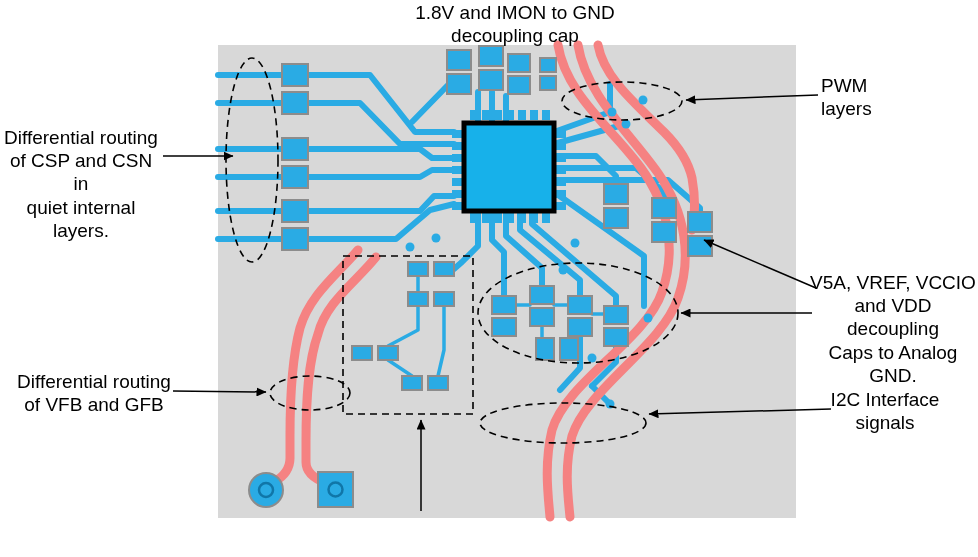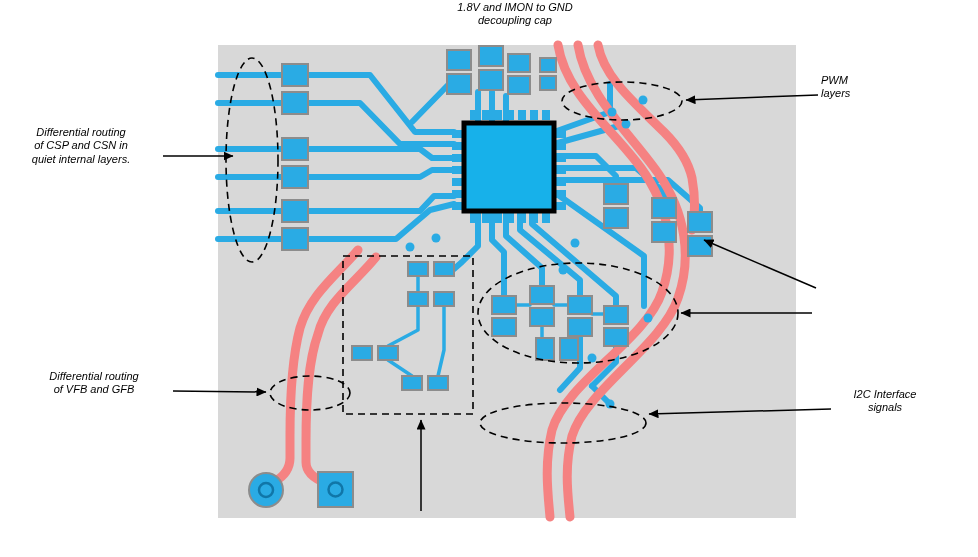--- a/index.html
+++ b/index.html
@@ -15,21 +15,21 @@
   .tr      { stroke: var(--trace-red, #f58282); stroke-width: 9; fill: none;
              stroke-linecap: round; stroke-linejoin: round; }
   .pad     { fill: var(--copper-blue, #2aabe4); stroke: var(--pad-outline, #8c8c8c); stroke-width: 2; }
   .via     { fill: var(--copper-blue, #2aabe4); }
   .pin     { fill: var(--copper-blue, #2aabe4); }
   .ic      { fill: var(--ic-fill, #17b1ea); stroke: #000; stroke-width: 5; }
   .ring    { fill: none; stroke: #1076a8; stroke-width: 2.5; }
   .dash    { fill: none; stroke: var(--annotation, #000); stroke-width: 1.6; stroke-dasharray: 7 5; }
   .arrow   { stroke: var(--annotation, #000); stroke-width: 1.5; fill: none; marker-end: url(#ah); }
 
-  .label { position: absolute; white-space: pre-line; font-size: 11px; line-height: 1.22; font-style: italic; }
+  .label { position: absolute; white-space: pre-line; font-size: 19px; line-height: 1.22; }
   .center { text-align: center; }
 </style>
 </head>
 <body>
 
 <div class="stage">
 
   <svg class="fig" width="978" height="557" viewBox="0 0 978 557">
     <defs>
       <marker id="ah" markerWidth="11" markerHeight="9" refX="9.5" refY="4.5" orient="auto" markerUnits="userSpaceOnUse">
@@ -215,20 +215,23 @@
   <div class="label center" style="left:390px; top:1px; width:250px;">1.8V and  IMON to GND
 decoupling cap</div>
 
   <div class="label" style="left:821px; top:74px; width:80px;">PWM
 layers</div>
 
   <div class="label center" style="left:0px; top:126px; width:162px;">Differential routing
 of CSP and CSN in
 quiet internal layers.</div>
 
+  <div class="label center" style="left:808px; top:271px; width:170px;">V5A, VREF, VCCIO
+and VDD decoupling
+Caps to Analog GND.</div>
 
   <div class="label center" style="left:14px; top:370px; width:160px;">Differential routing
 of VFB and GFB</div>
 
   <div class="label center" style="left:830px; top:388px; width:110px;">I2C Interface
 signals</div>
 
 
 </div>
 

